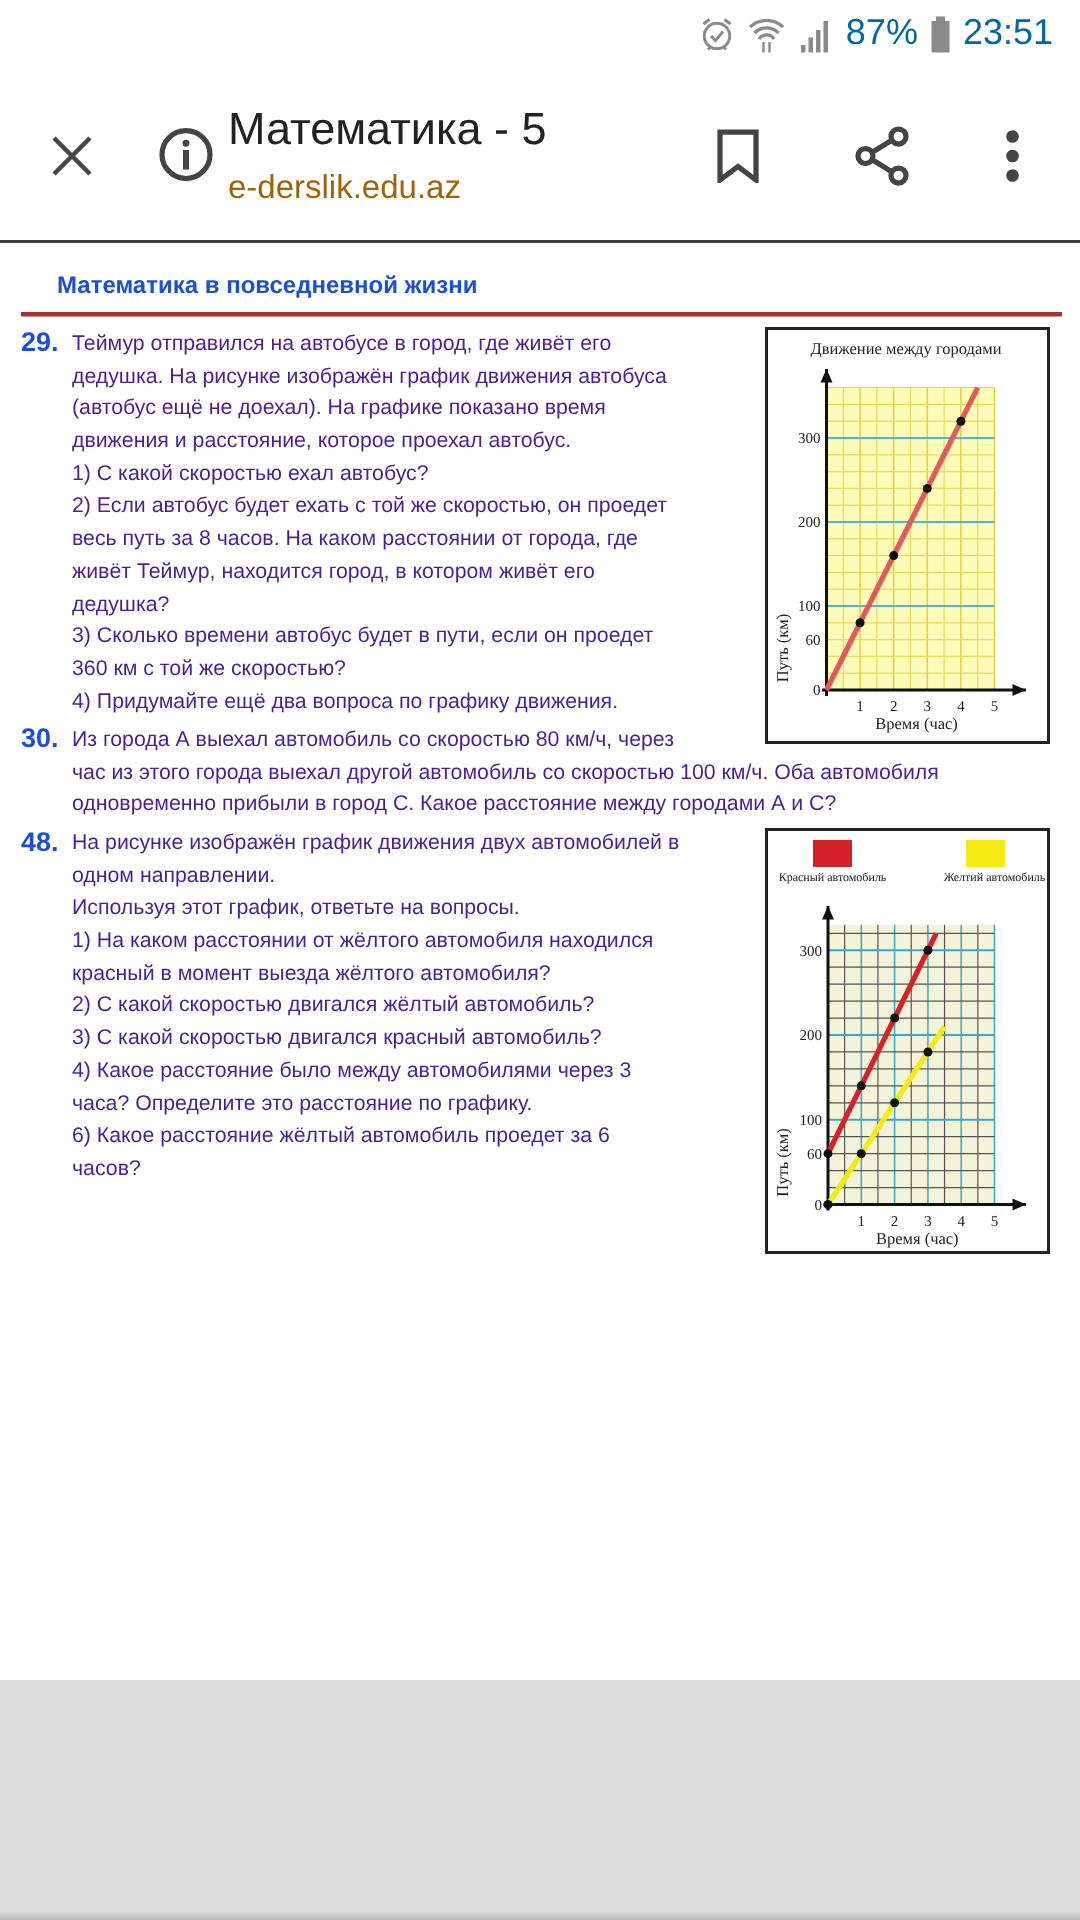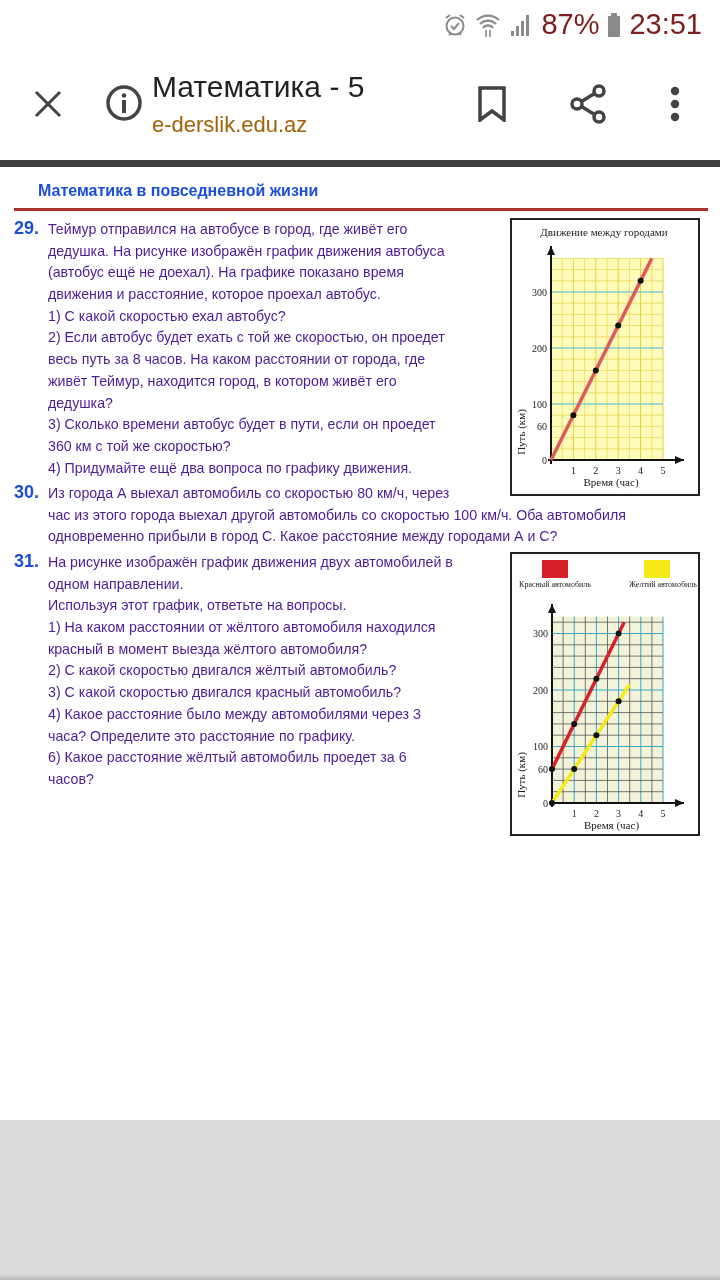--- a/index.html
+++ b/index.html
@@ -1,22 +1,22 @@
 <!DOCTYPE html>
 <html><head>
 <meta charset="utf-8">
 <style>
   html, body { margin:0; padding:0; }
   body { width:720px; height:1280px; background:#fff; position:relative; overflow:hidden;
          font-family:"Liberation Sans", sans-serif; color:#222; }
   .statusbar { position:absolute; top:0; left:0; width:720px; height:50px; }
-  .status-right { position:absolute; right:18px; top:8px; display:flex; align-items:center; gap:8px;
-                  color:#7f1d1d; font-size:29px; font-family:"Liberation Sans", sans-serif; }
+  .status-right { position:absolute; right:18px; top:8px; display:flex; align-items:flex-end; gap:8px;
+                  color:#0369a1; font-size:24px; font-family:"Liberation Sans", sans-serif; }
   .status-right svg { display:block; }
-  .toolbar { position:absolute; top:50px; left:0; width:720px; height:110px; border-bottom:7px solid #404040; }
+  .toolbar { position:absolute; top:50px; left:0; width:720px; height:110px; border-bottom:2px solid #404040; }
   .tb-icon { position:absolute; display:flex; align-items:center; justify-content:center; }
   .title { position:absolute; left:152px; top:20px; font-size:30px; color:#222; }
   .url { position:absolute; left:152px; top:62px; font-size:22px; color:#a16207; }
   .doc { position:absolute; top:160px; left:0; width:720px; height:960px; }
   .section-title { position:absolute; left:38px; top:22px; font-size:16px; font-weight:bold; color:#1d4ed8; }
   .section-rule { position:absolute; left:14px; top:48px; width:694px; height:3px; background:#a8302f; }
   .prob { position:absolute; left:14px; }
   .num { position:absolute; left:0; top:-1px; font-weight:bold; font-size:18px; color:#1d4ed8; }
   .ptext { position:absolute; left:34px; font-size:14.2px; line-height:21.7px; color:#4c1d95; white-space:nowrap; }
   .ptext div { height:21.7px; }
@@ -125,21 +125,21 @@
   <div class="prob" style="top:323px;">
     <span class="num">30.</span>
     <div class="ptext" id="p1">
         <div>Из города А выехал автомобиль со скоростью 80 км/ч, через</div>
         <div style="margin-left: 0px; text-align: center;">час из этого города выехал другой автомобиль со скоростью 100 км/ч. Оба автомобиля</div>
         <div style="margin-left: 0px;">одновременно прибыли в город С. Какое расстояние между городами А и С?</div>
       </div>
   </div>
 
   <div class="prob" style="top:392px;">
-    <span class="num">31.</span>
+    <span class="num">48.</span>
     <div class="ptext" id="p2">
         <div>На рисунке изображён график движения двух автомобилей в</div>
         <div>одном направлении.</div>
         <div>Используя этот график, ответьте на вопросы.</div>
         <div>1) На каком расстоянии от жёлтого автомобиля находился</div>
         <div>красный в момент выезда жёлтого автомобиля?</div>
         <div>2) С какой скоростью двигался жёлтый автомобиль?</div>
         <div>3) С какой скоростью двигался красный автомобиль?</div>
         <div>4) Какое расстояние было между автомобилями через 3</div>
         <div>часа? Определите это расстояние по графику.</div>

